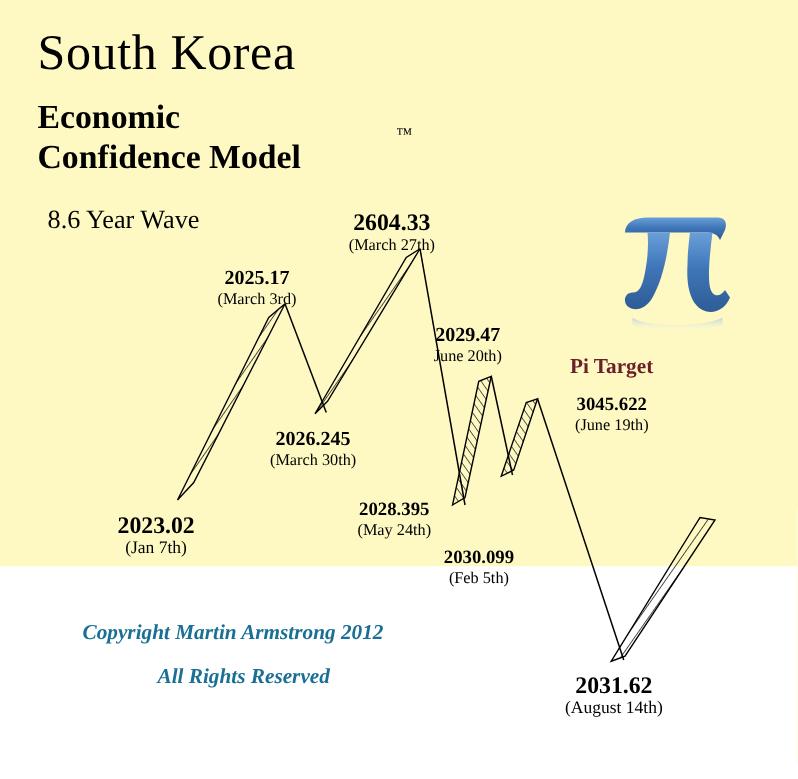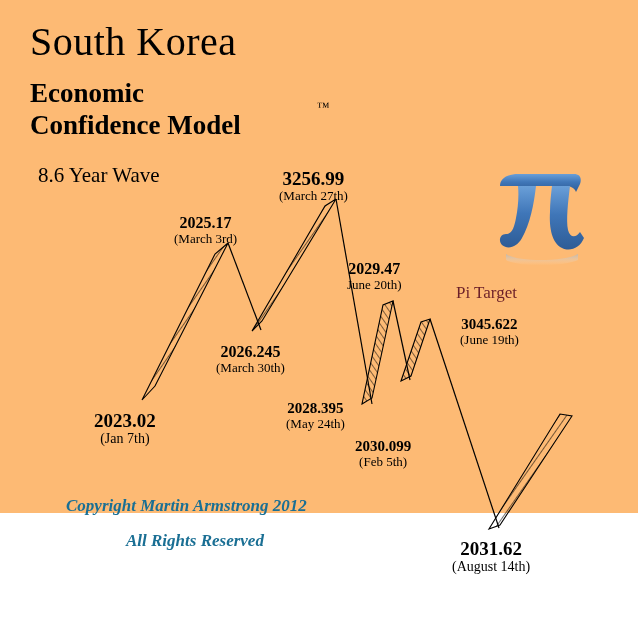--- a/index.html
+++ b/index.html
@@ -11,22 +11,22 @@
     height: 623px;
     background: #ffffff;
     font-family: "Liberation Serif", serif;
     position: relative;
     overflow: hidden;
   }
   #stage {
     position: absolute;
     left: 0; top: 0;
     width: 638px;
-    height: 513px;
-    background: #fdba74;
+    height: 453px;
+    background: #fef9c3;
   }
 
   
   .title-main {
     position: absolute;
     left: 30px;
     top: 18px;
     font-size: 40px;
     font-family: "Liberation Serif", serif;
     color: #000000;
@@ -95,21 +95,21 @@
     font-weight: 700;
     white-space: nowrap;
   }
 
   
   .pi-target {
     position: absolute;
     left: 456px;
     top: 283px;
     font-size: 17px;
-    font-weight: 400;
+    font-weight: 700;
     color: #6b1f28;
     font-family: "Liberation Serif", serif;
     white-space: nowrap;
   }
 
   
   .label {
     position: absolute;
     text-align: center;
     font-family: "Liberation Serif", serif;
@@ -255,21 +255,21 @@
     <span class="val">2025.17</span>
     <span class="date">(March 3rd)</span>
   </div>
 
   <div class="label lbl-2026">
     <span class="val">2026.245</span>
     <span class="date">(March 30th)</span>
   </div>
 
   <div class="label lbl-2027">
-    <span class="val">3256.99</span>
+    <span class="val">2604.33</span>
     <span class="date">(March 27th)</span>
   </div>
 
   <div class="label lbl-2028">
     <span class="val">2028.395</span>
     <span class="date">(May 24th)</span>
   </div>
 
   <div class="label lbl-2029">
     <span class="val">2029.47</span>

